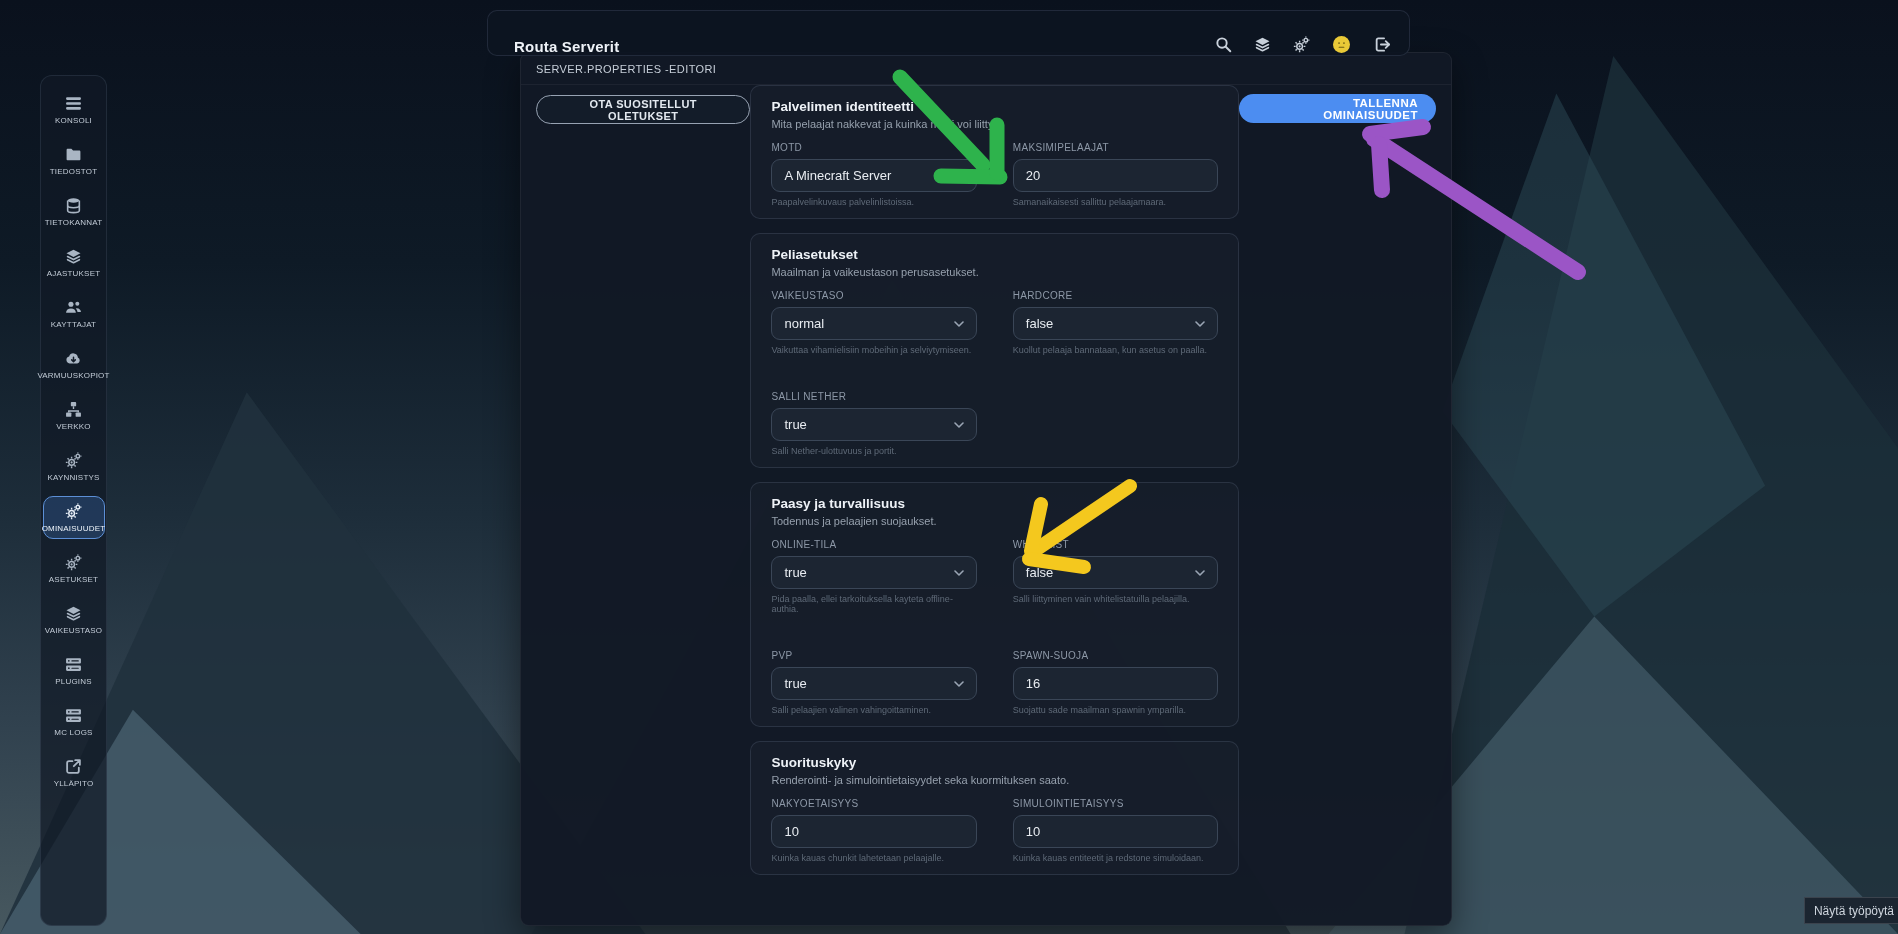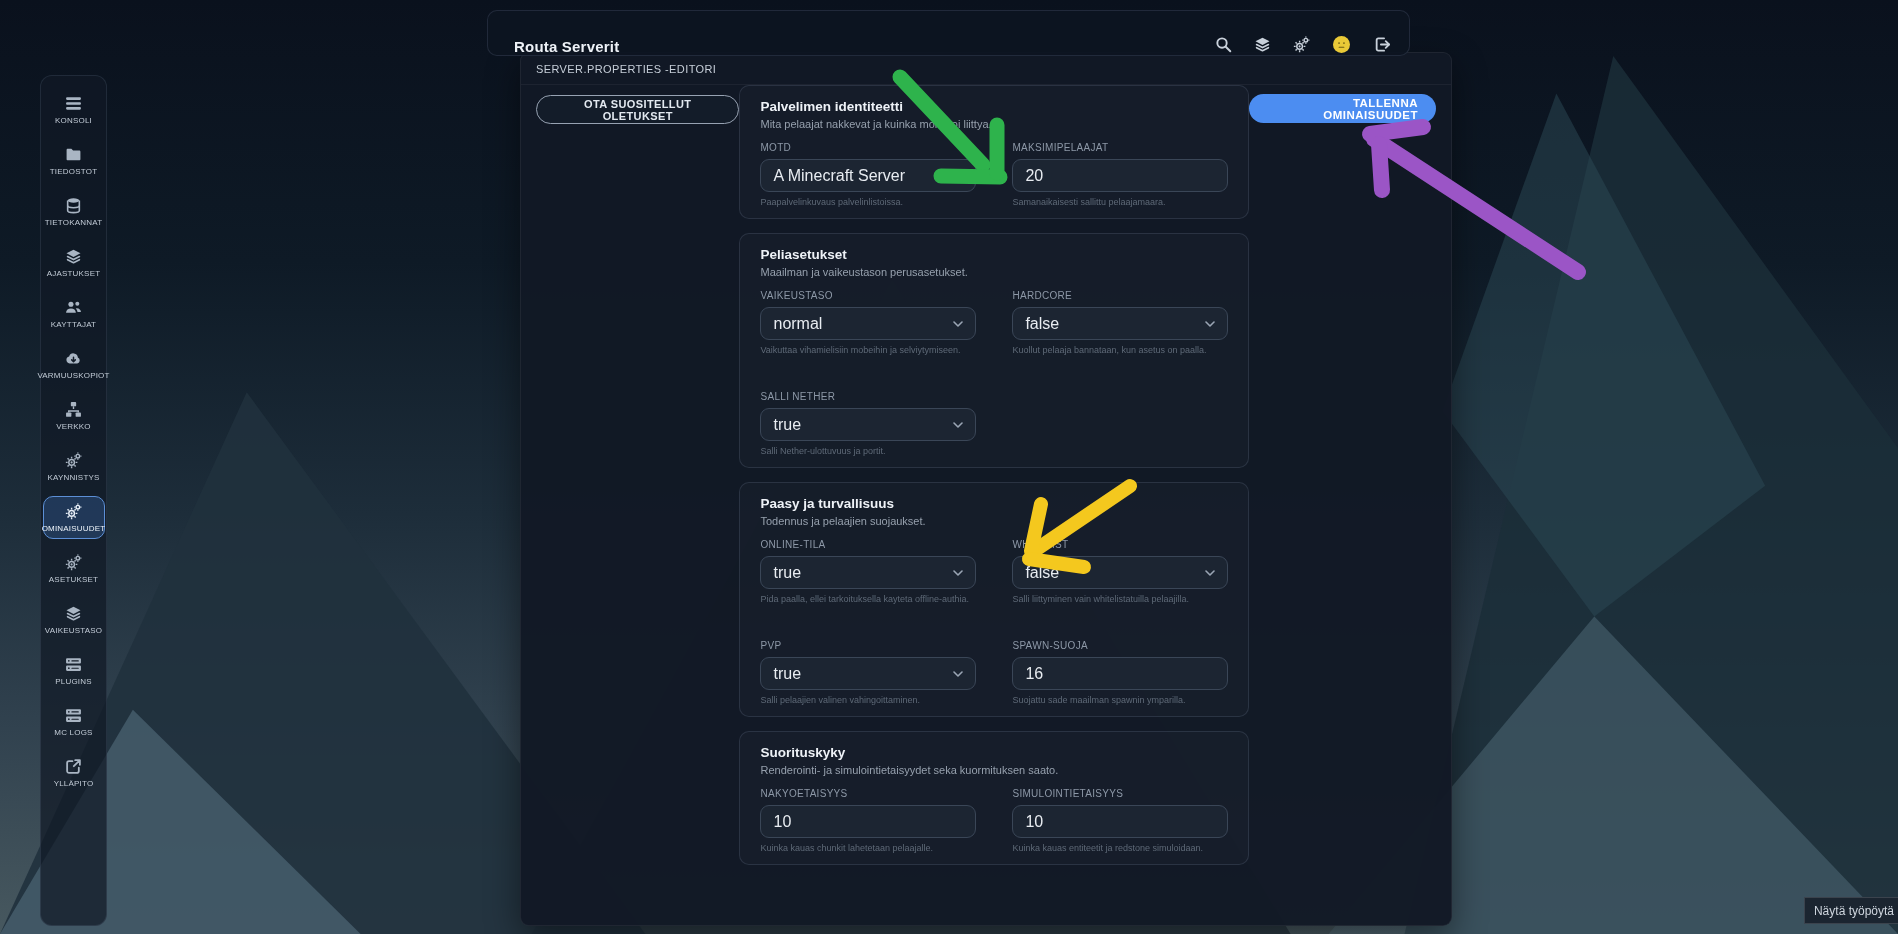--- a/index.html
+++ b/index.html
@@ -73,21 +73,21 @@
     border:1px solid rgba(148,168,198,.16); background:rgba(255,255,255,.018);
     border-radius:10px; padding:13px 20px 11px; margin-bottom:14px;
   }
   .card-title { font-size:13.5px; font-weight:700; color:#eef2f7; }
   .card-desc { font-size:11px; color:#96a0ad; margin-top:4px; }
   .card-grid { display:grid; grid-template-columns:1fr 1fr; column-gap:30px; row-gap:14px; margin-top:12px;gap:36px; }
   .flabel { font-size:10px; color:#8d98a7; letter-spacing:.3px; }
   .control {
     margin-top:6px; height:33px; border-radius:9px; background:#1c2532;
     border:1px solid #3a4657; display:flex; align-items:center; padding:0 12px;
-    font-size:16px; color:#e8ecf1; cursor:pointer;
+    font-size:13px; color:#e8ecf1; cursor:pointer;
   }
   input.control { width:100%; font-family:inherit; outline:none; cursor:text; }
   .control .chev { margin-left:auto; color:#9aa5b4; display:flex; }
   .fhelp { font-size:9px; color:#5e6977; margin-top:5px; }
   .footer-row { display:flex; justify-content:flex-end; margin-top:9px; }
   .btn-primary {
     height:29px; padding:0 18px; border-radius:15px; border:none; cursor:pointer;
     color:#fff; font-size:11.5px; font-weight:700; letter-spacing:.5px;
     font-family:inherit; display:flex; align-items:center;text-align:right;
   }

